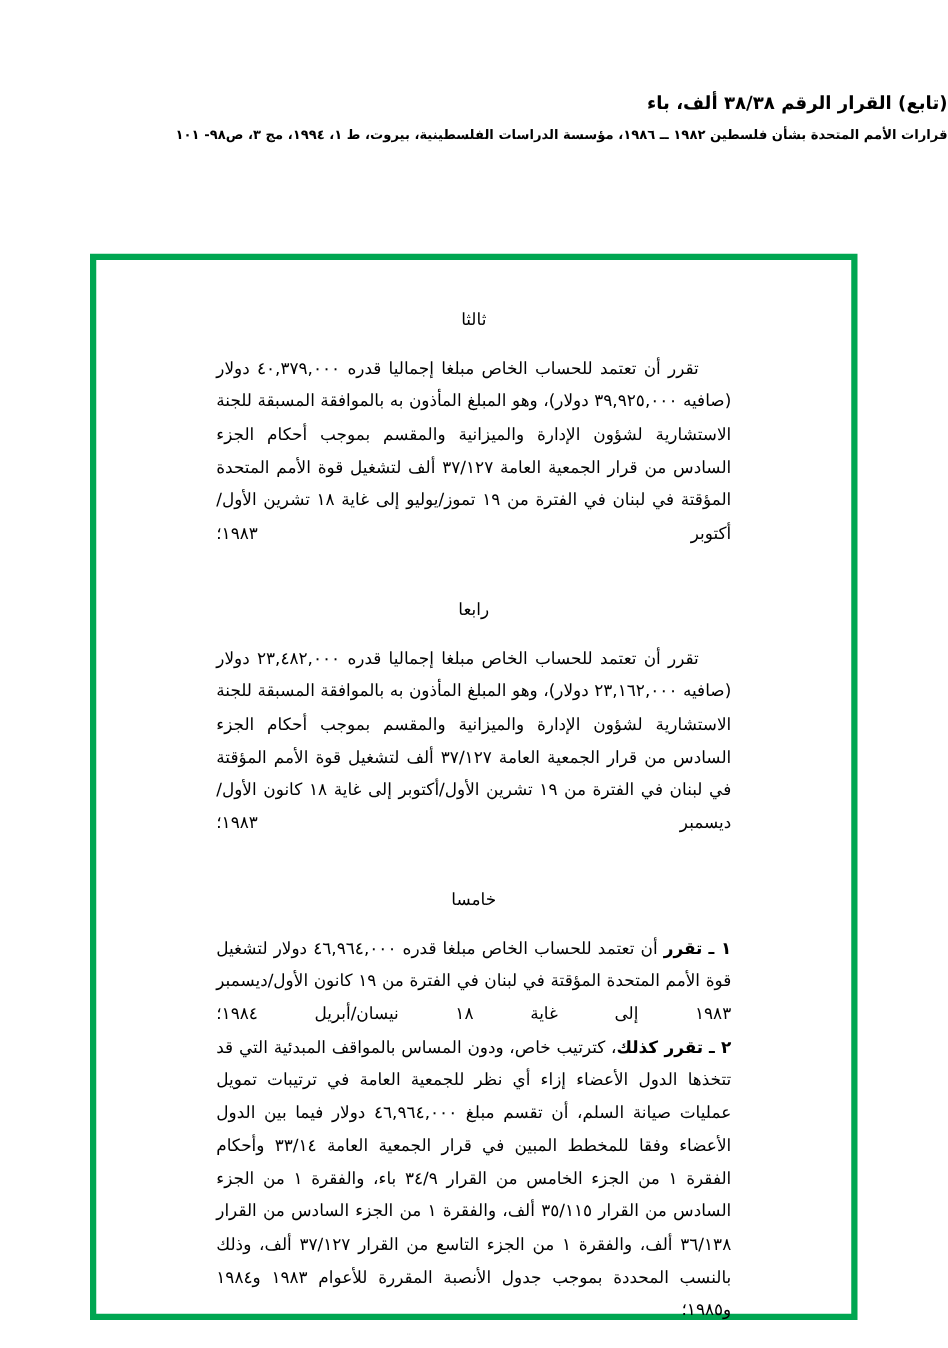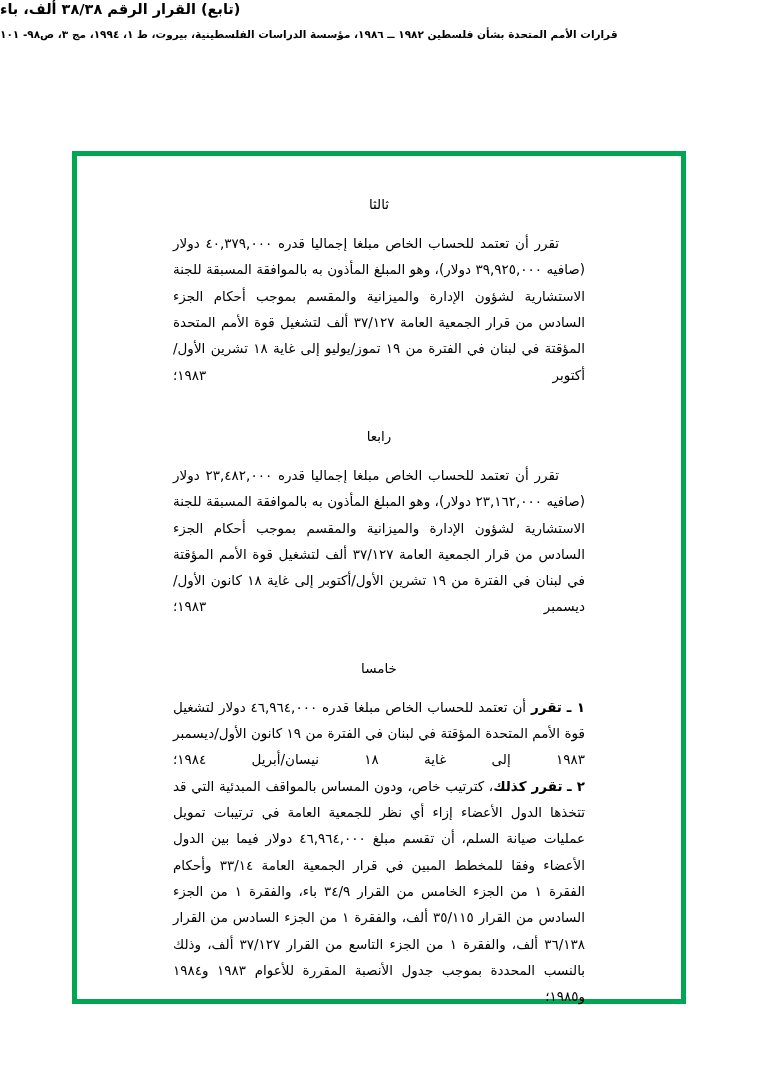--- a/index.html
+++ b/index.html
@@ -16,37 +16,38 @@
     overflow: hidden;
   }
   .page {
     width: 758px;
     height: 1078px;
     box-sizing: border-box;
     padding: 0;
     position: relative;
   }
   .header {
-    text-align: left;
+    text-align: right;
+    margin-top: 74px;
   }
   .doc-title {
     font-size: 14.5px;
     font-weight: bold;
     letter-spacing: 0px;
     line-height: 1.3;
   }
   .doc-source {
     font-size: 10.5px;
     font-weight: bold;
     margin-top: 9px;
     line-height: 1.3;
   }
   .frame {
     position: absolute;
-    top: 151px;
+    top: 129px;
     left: 72px;
     width: 614px;
     height: 853px;
     border: 5px solid #00a651;
     box-sizing: border-box;
     background: #ffffff;
   }
   .content {
     padding: 40px 96px 0 96px;
     box-sizing: border-box;

